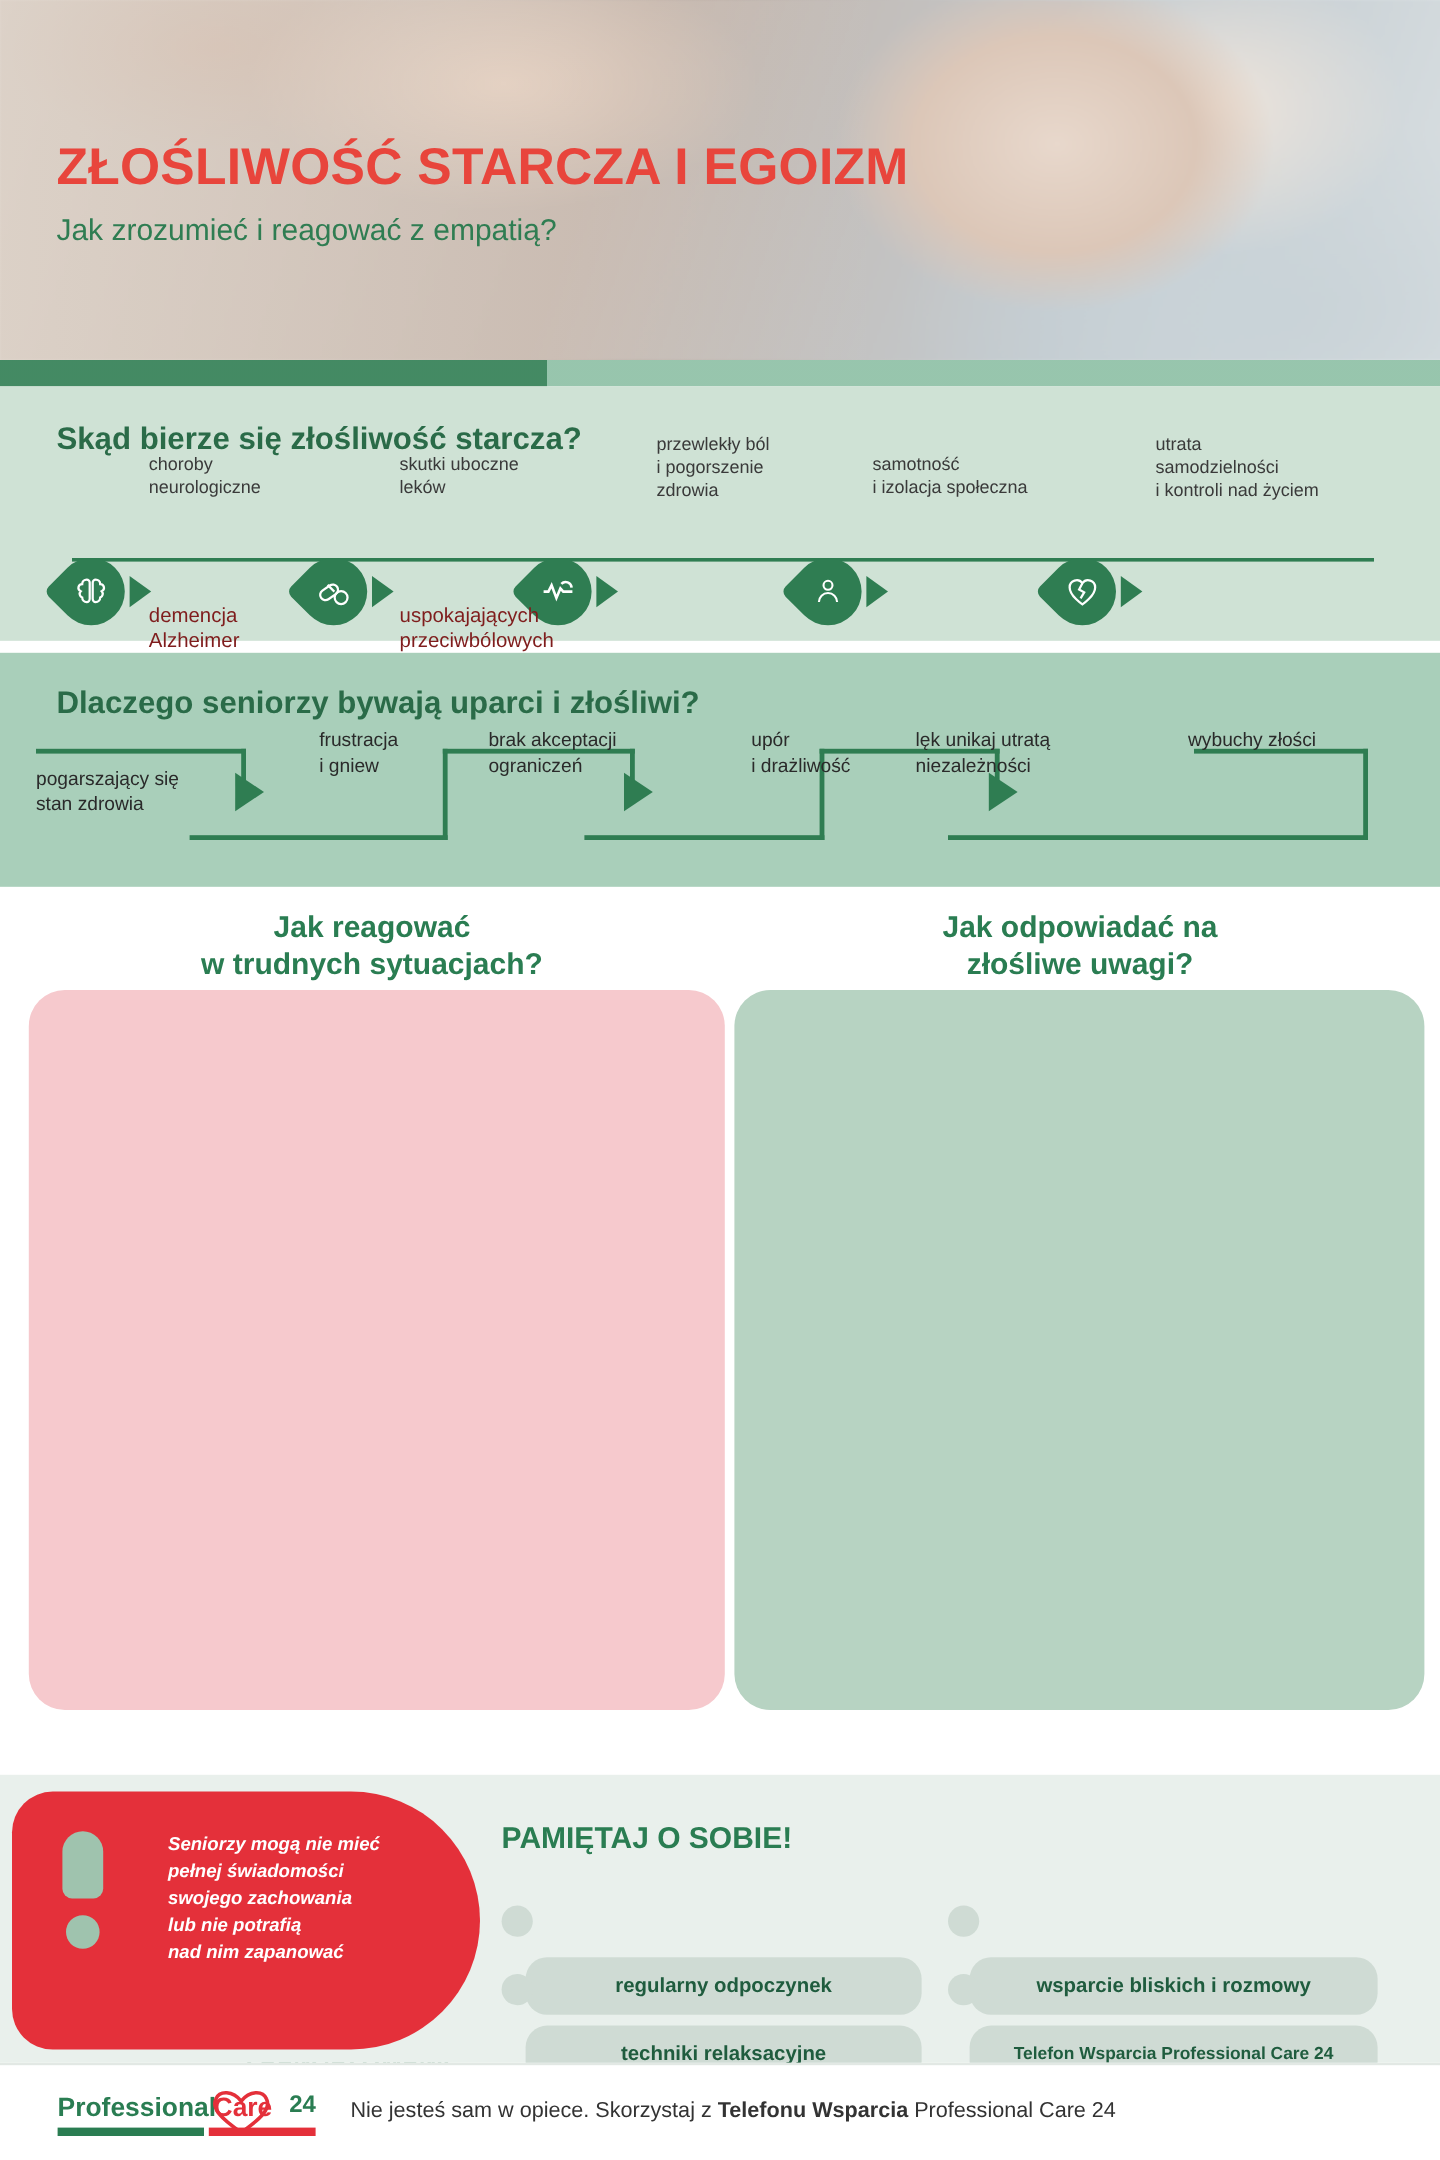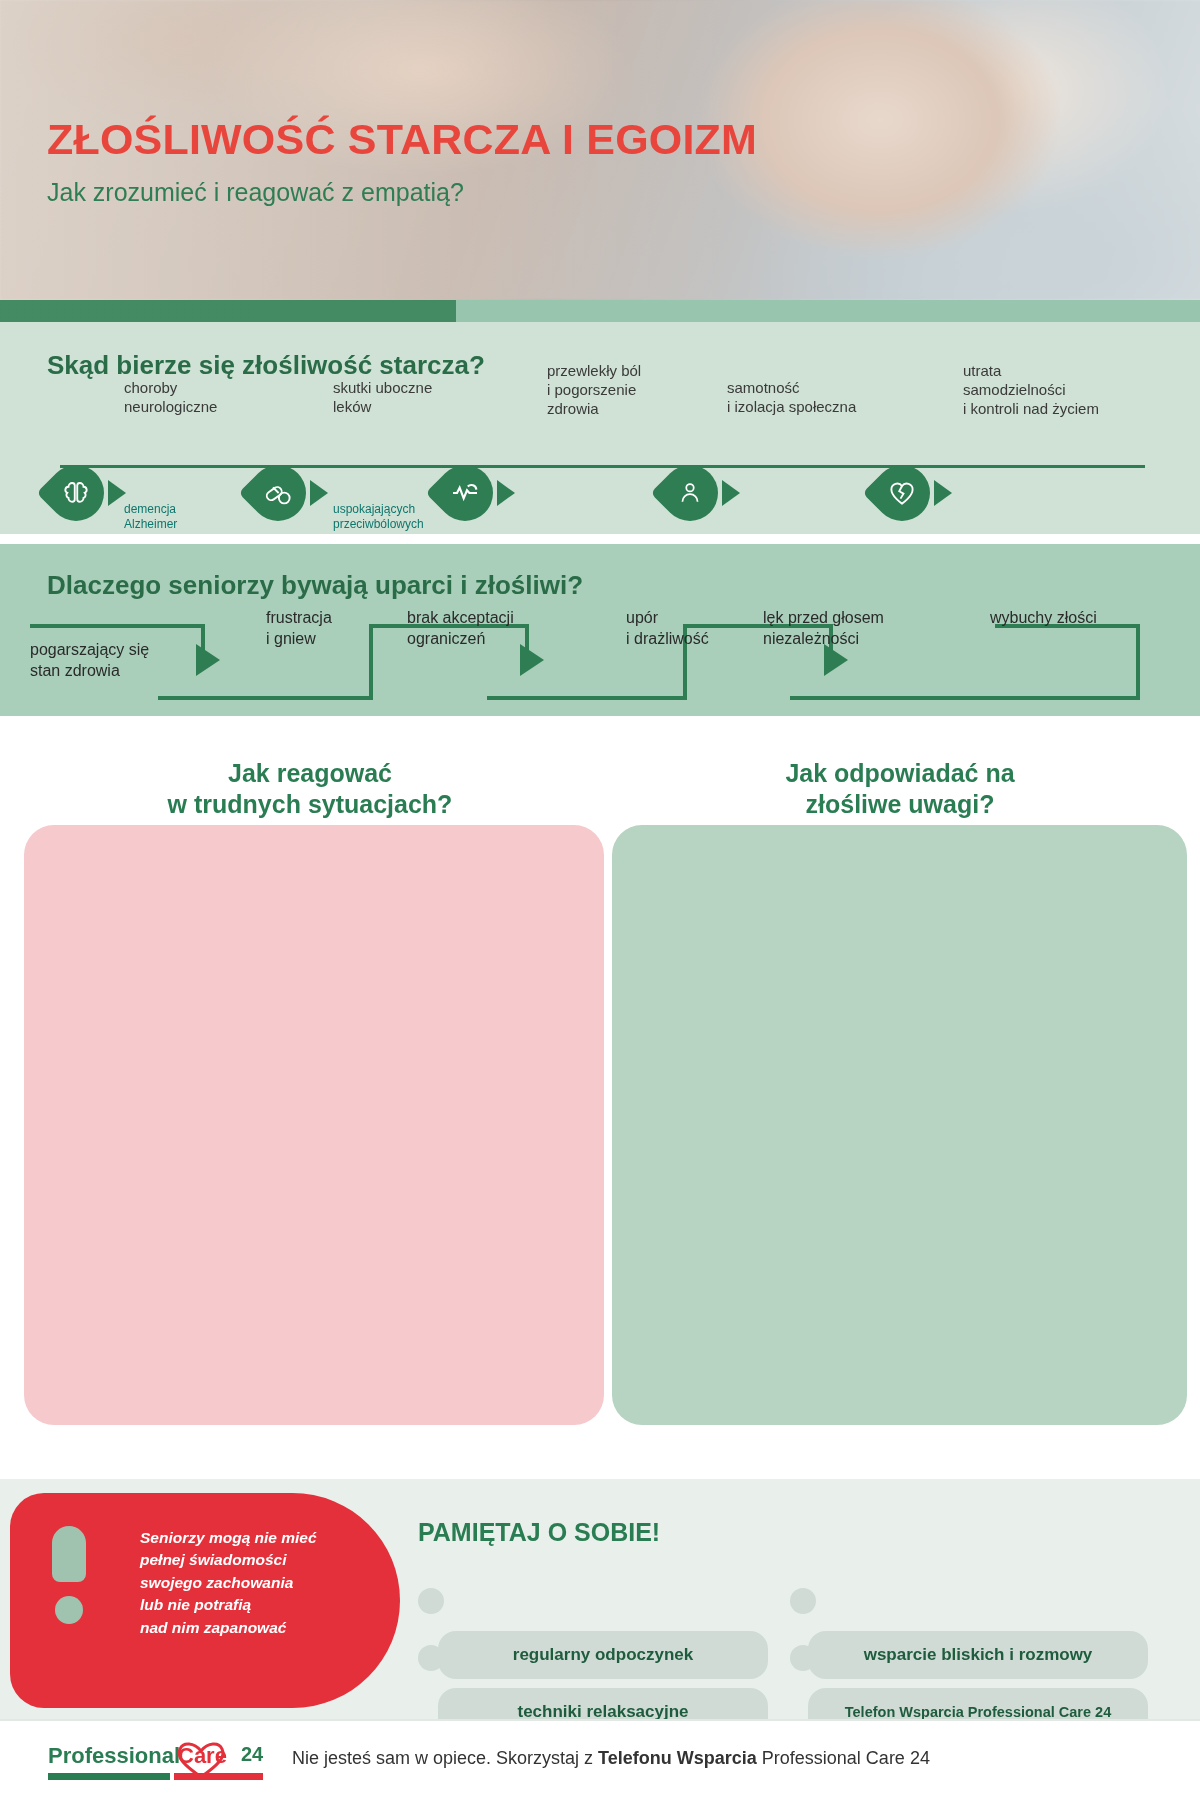--- a/index.html
+++ b/index.html
@@ -70,26 +70,26 @@
   }
   .node > svg{transform:rotate(-45deg);}
   .arrowhead{
     position:absolute;width:0;height:0;border-top:13px solid transparent;border-bottom:13px solid transparent;
     border-left:18px solid #2f7d52;
   }
   .lbl{
     position:absolute;font-size:15px;color:#3a3a3a;line-height:1.25;
   }
   .sub{
-    position:absolute;font-size:12px;color:#0f766e;line-height:1.25;
+    position:absolute;font-size:17px;color:#7f1d1d;line-height:1.25;
   }
 
   
   .sec2{
-    position:absolute;left:0;top:544px;width:1200px;height:172px;background:#a9cfba;
+    position:absolute;left:0;top:544px;width:1200px;height:195px;background:#a9cfba;
   }
   .sec2 .sec-title{position:absolute;left:47px;top:26px;}
   .zig{position:absolute;left:0;top:80px;width:1200px;height:110px;}
   .zlbl{position:absolute;font-size:16px;color:#2a2a2a;line-height:1.3;}
   .zline{position:absolute;background:#2f7d52;}
   .zarrow{
     position:absolute;width:0;height:0;border-top:16px solid transparent;border-bottom:16px solid transparent;
     border-left:24px solid #2f7d52;
   }
 
@@ -278,21 +278,21 @@
       <div class="zline" style="left:995px;top:0px;width:145px;height:4px;"></div>
 
       <div class="zlbl" style="left:30px;top:16px;white-space:pre-line;">pogarszający się
 stan zdrowia</div>
       <div class="zlbl" style="left:266px;top:-16px;white-space:pre-line;">frustracja
 i gniew</div>
       <div class="zlbl" style="left:407px;top:-16px;white-space:pre-line;">brak akceptacji
 ograniczeń</div>
       <div class="zlbl" style="left:626px;top:-16px;white-space:pre-line;">upór
 i drażliwość</div>
-      <div class="zlbl" style="left:763px;top:-16px;white-space:pre-line;">lęk przed głosem
+      <div class="zlbl" style="left:763px;top:-16px;white-space:pre-line;">lęk unikaj utratą
 niezależności</div>
       <div class="zlbl" style="left:990px;top:-16px;white-space:pre-line;">wybuchy złości</div>
     </div>
   </div>
 
   <div class="mid">
 
     <div class="col-title" style="left:690px;top:14px;width:420px;white-space:pre-line;">Jak odpowiadać na
 złośliwe uwagi?</div>
     <div class="col-title" style="left:100px;top:14px;width:420px;white-space:pre-line;">Jak reagować

